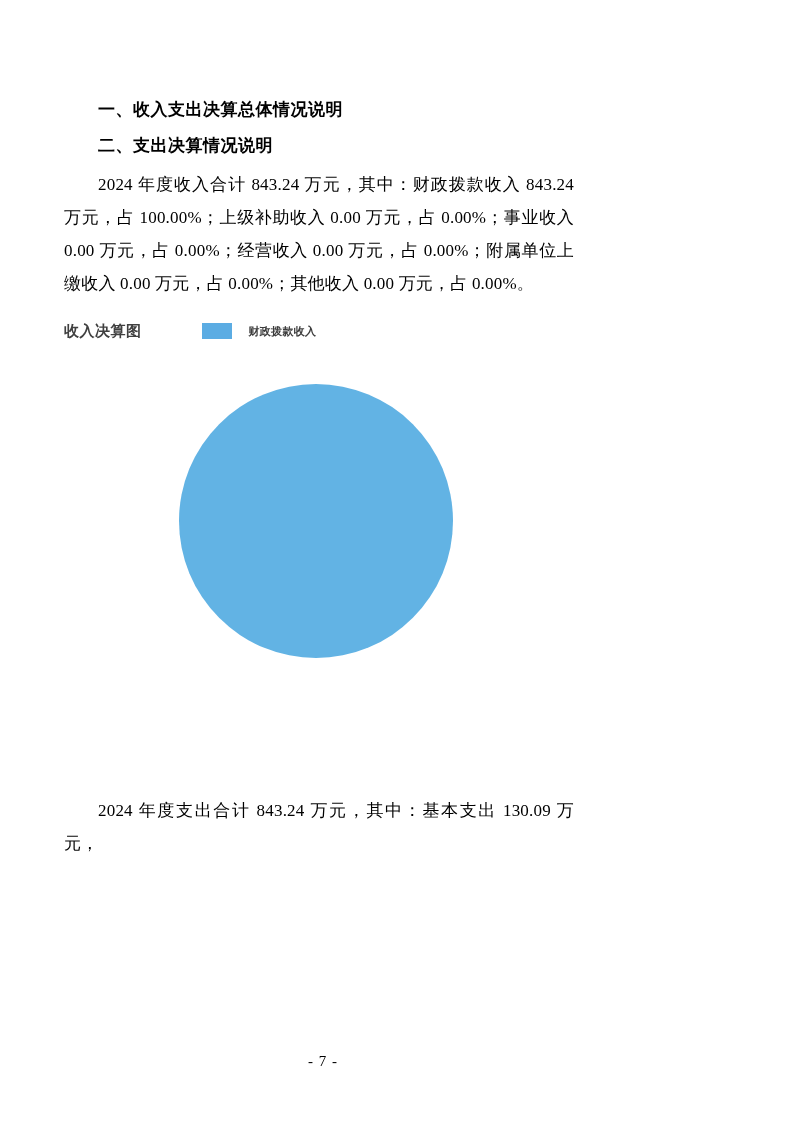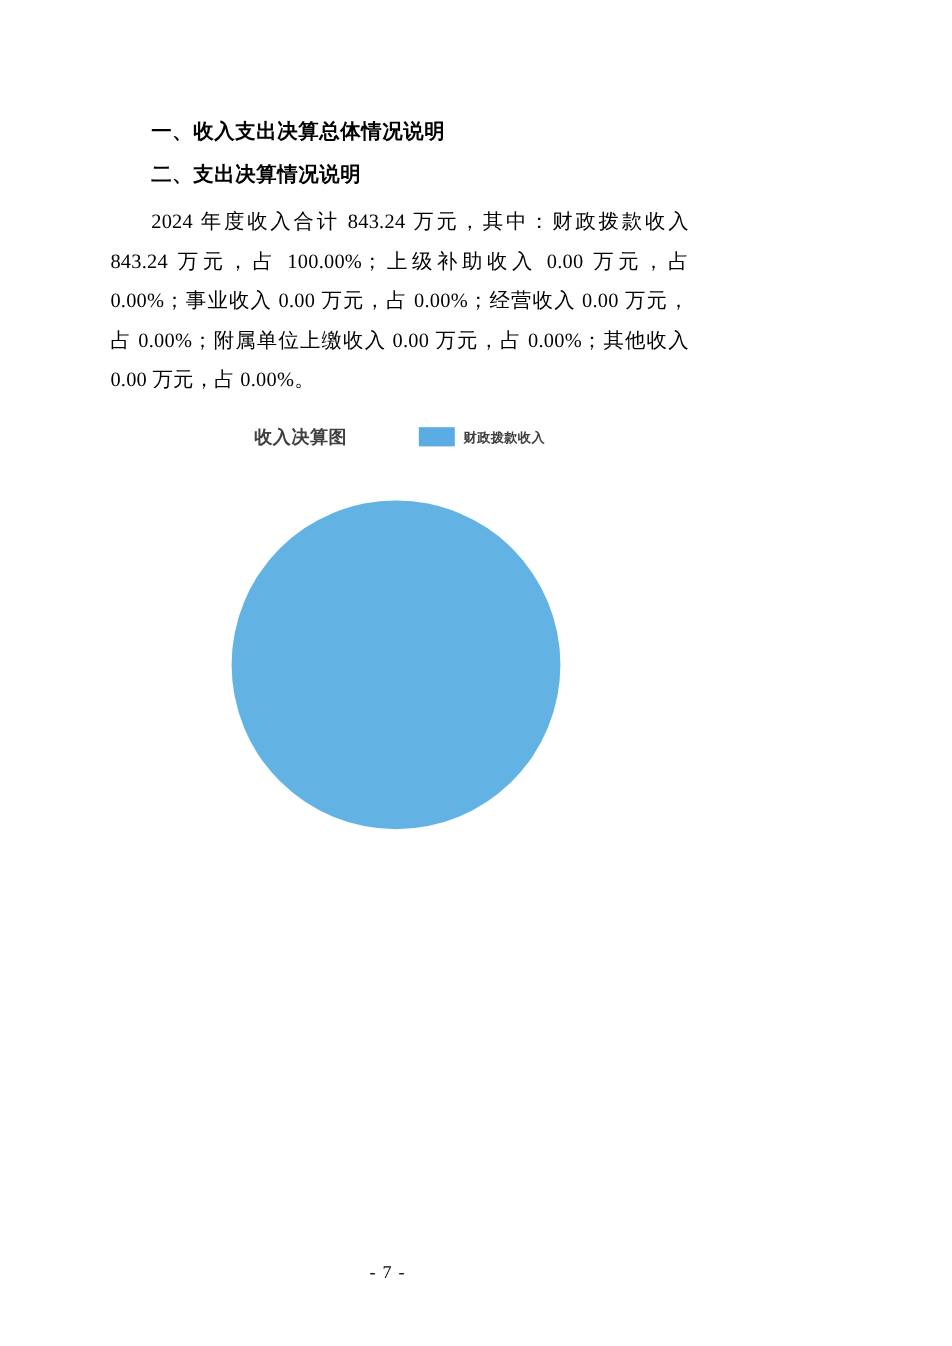--- a/index.html
+++ b/index.html
@@ -13,21 +13,21 @@
     font-family: "Liberation Serif", "DejaVu Serif", serif;
     color: #000000;
     position: relative;
     overflow: hidden;
   }
   .page {
     position: relative;
     width: 646px;
     height: 1122px;
     box-sizing: border-box;
-    padding: 96px 72px 0 92px;
+    padding: 96px 72px 0 64px;
   }
   .heading {
     font-family: "Liberation Sans", "DejaVu Sans", sans-serif;
     font-weight: bold;
     font-size: 17px;
     letter-spacing: 0.5px;
     margin: 0 0 9px 0;
     text-indent: 34px;
     line-height: 1.6;
   }
@@ -41,35 +41,34 @@
     letter-spacing: 0.2px;
   }
   .chart-block {
     margin-top: 18px;
     position: relative;
     height: 430px;
   }
   .chart-header {
     display: flex;
     align-items: center;
-    justify-content: center;
     gap: 60px;
     height: 26px;
   }
   .chart-title {
     font-family: "Liberation Sans", "DejaVu Sans", sans-serif;
     font-weight: bold;
     font-size: 15px;
     color: #404040;
     letter-spacing: 0.5px;
   }
   .legend {
     display: flex;
     align-items: center;
-    gap: 7px;
+    gap: 17px;
   }
   .legend-swatch {
     width: 30px;
     height: 16px;
     background: #5BACE3;
     display: inline-block;
   }
   .legend-label {
     font-family: "Liberation Sans", "DejaVu Sans", sans-serif;
     font-size: 11px;
@@ -144,15 +143,16 @@
       </div>
     </div>
 
     <div class="pie-wrap">
       <div class="pie"></div>
     </div>
   </div>
 
   <div class="spacer-after-chart"></div>
 
+  <p class="para">2024 年度支出合计 843.24 万元，其中：基本支出 130.09 万元，</p>
 
   <div class="page-number">- 7 -</div>
 </div>
 
 </body></html>

